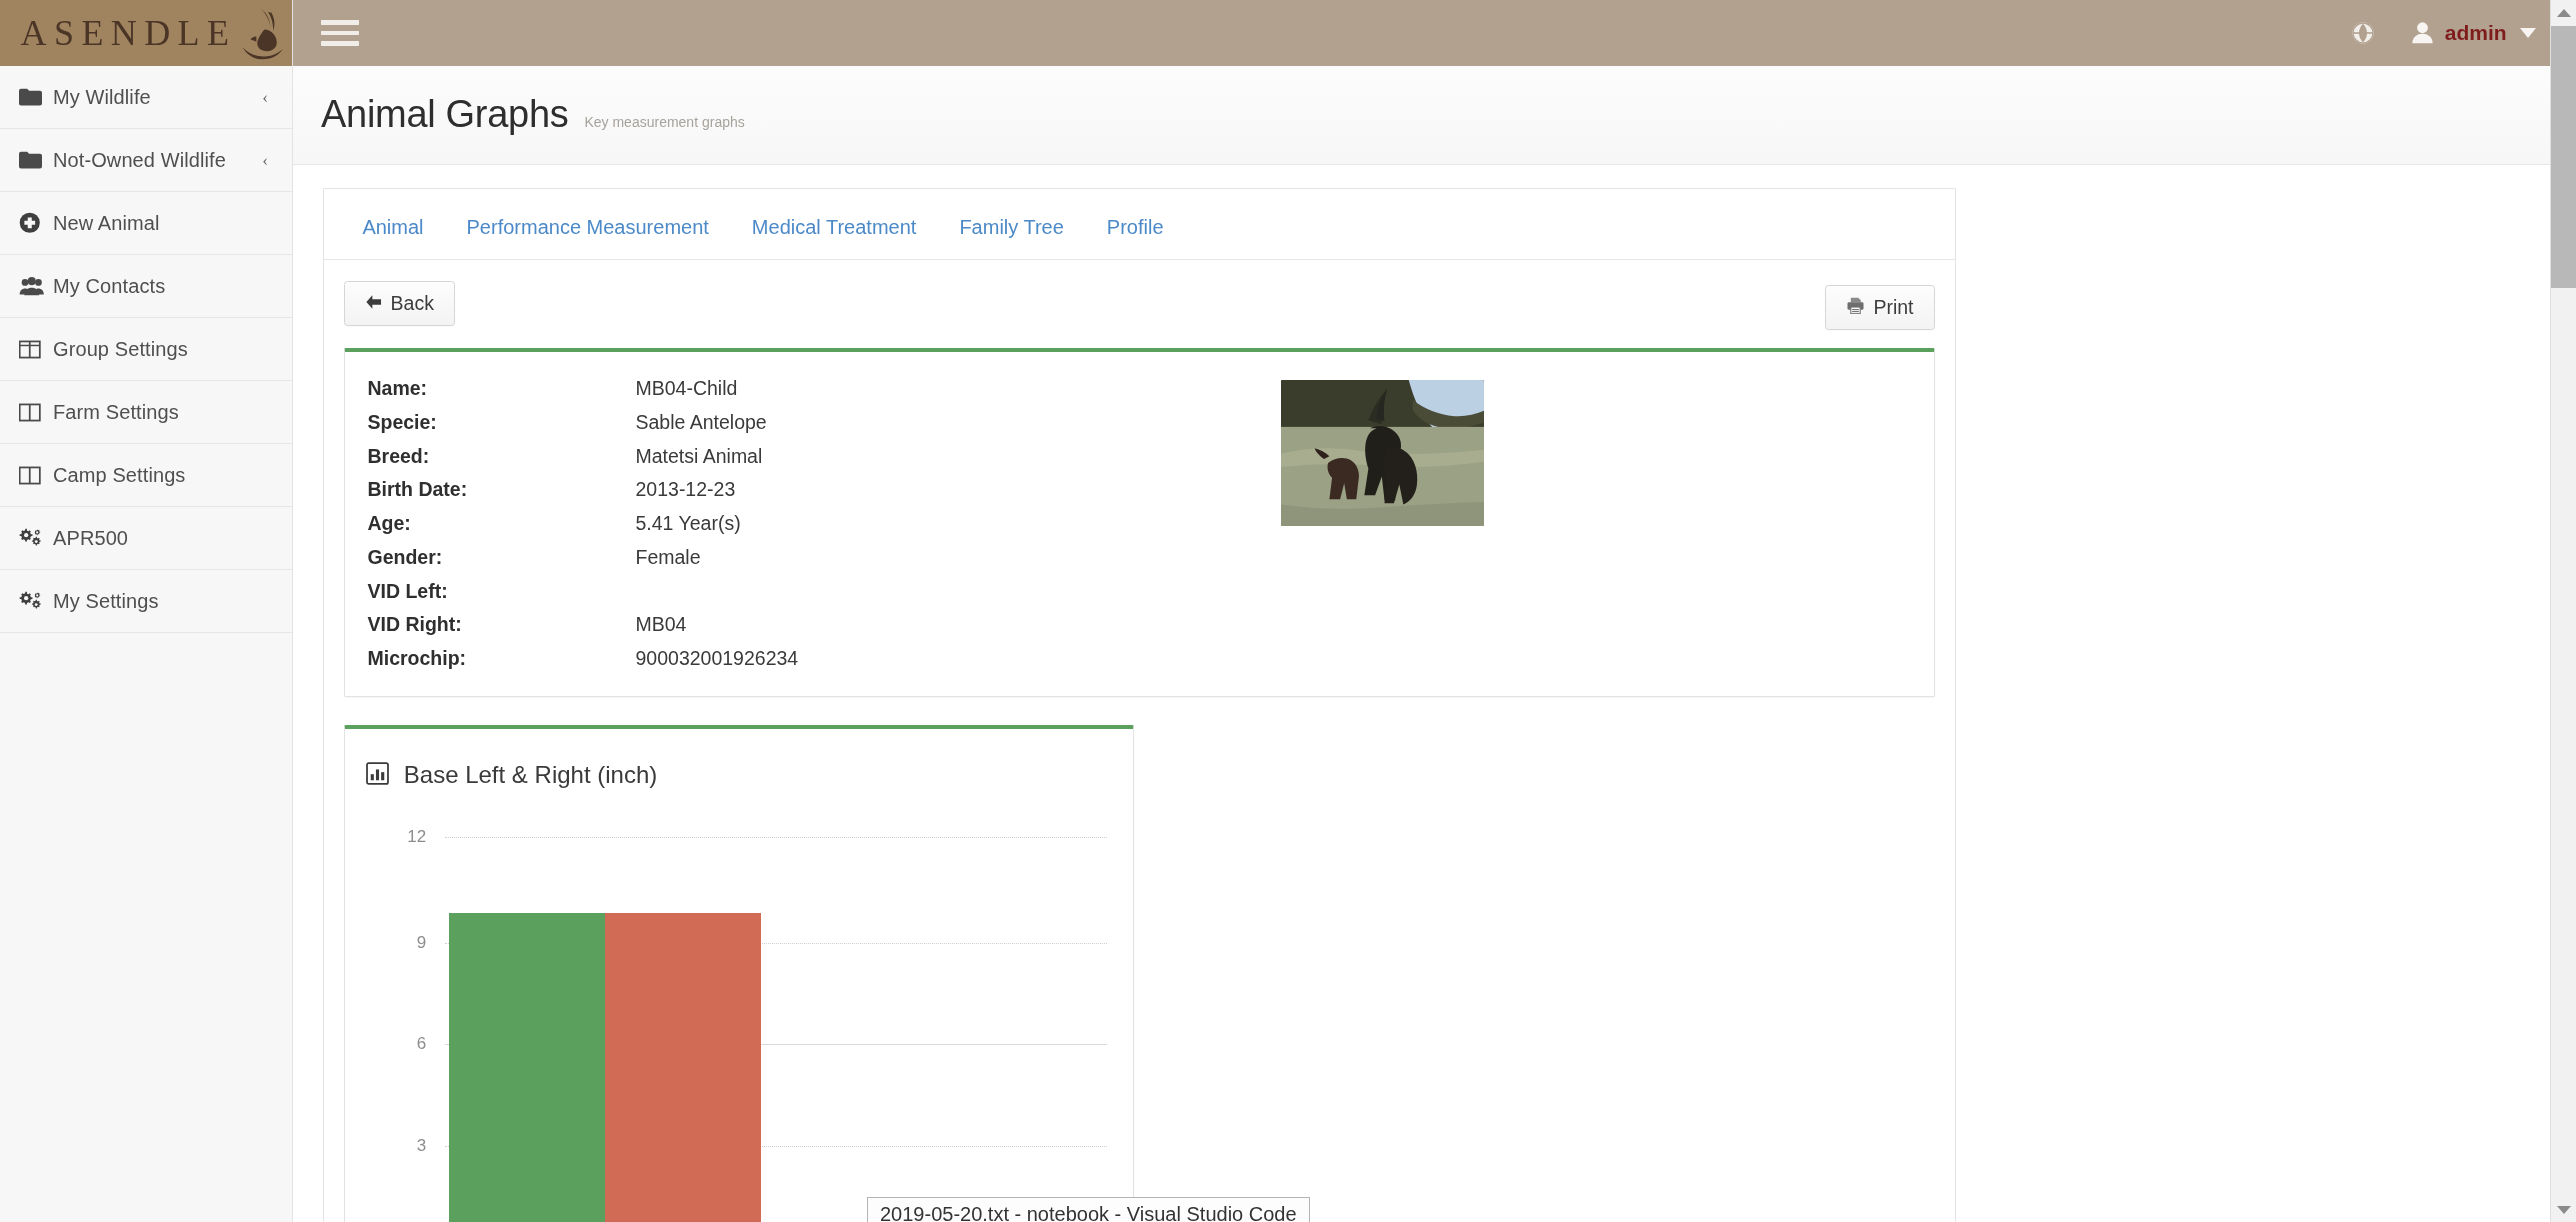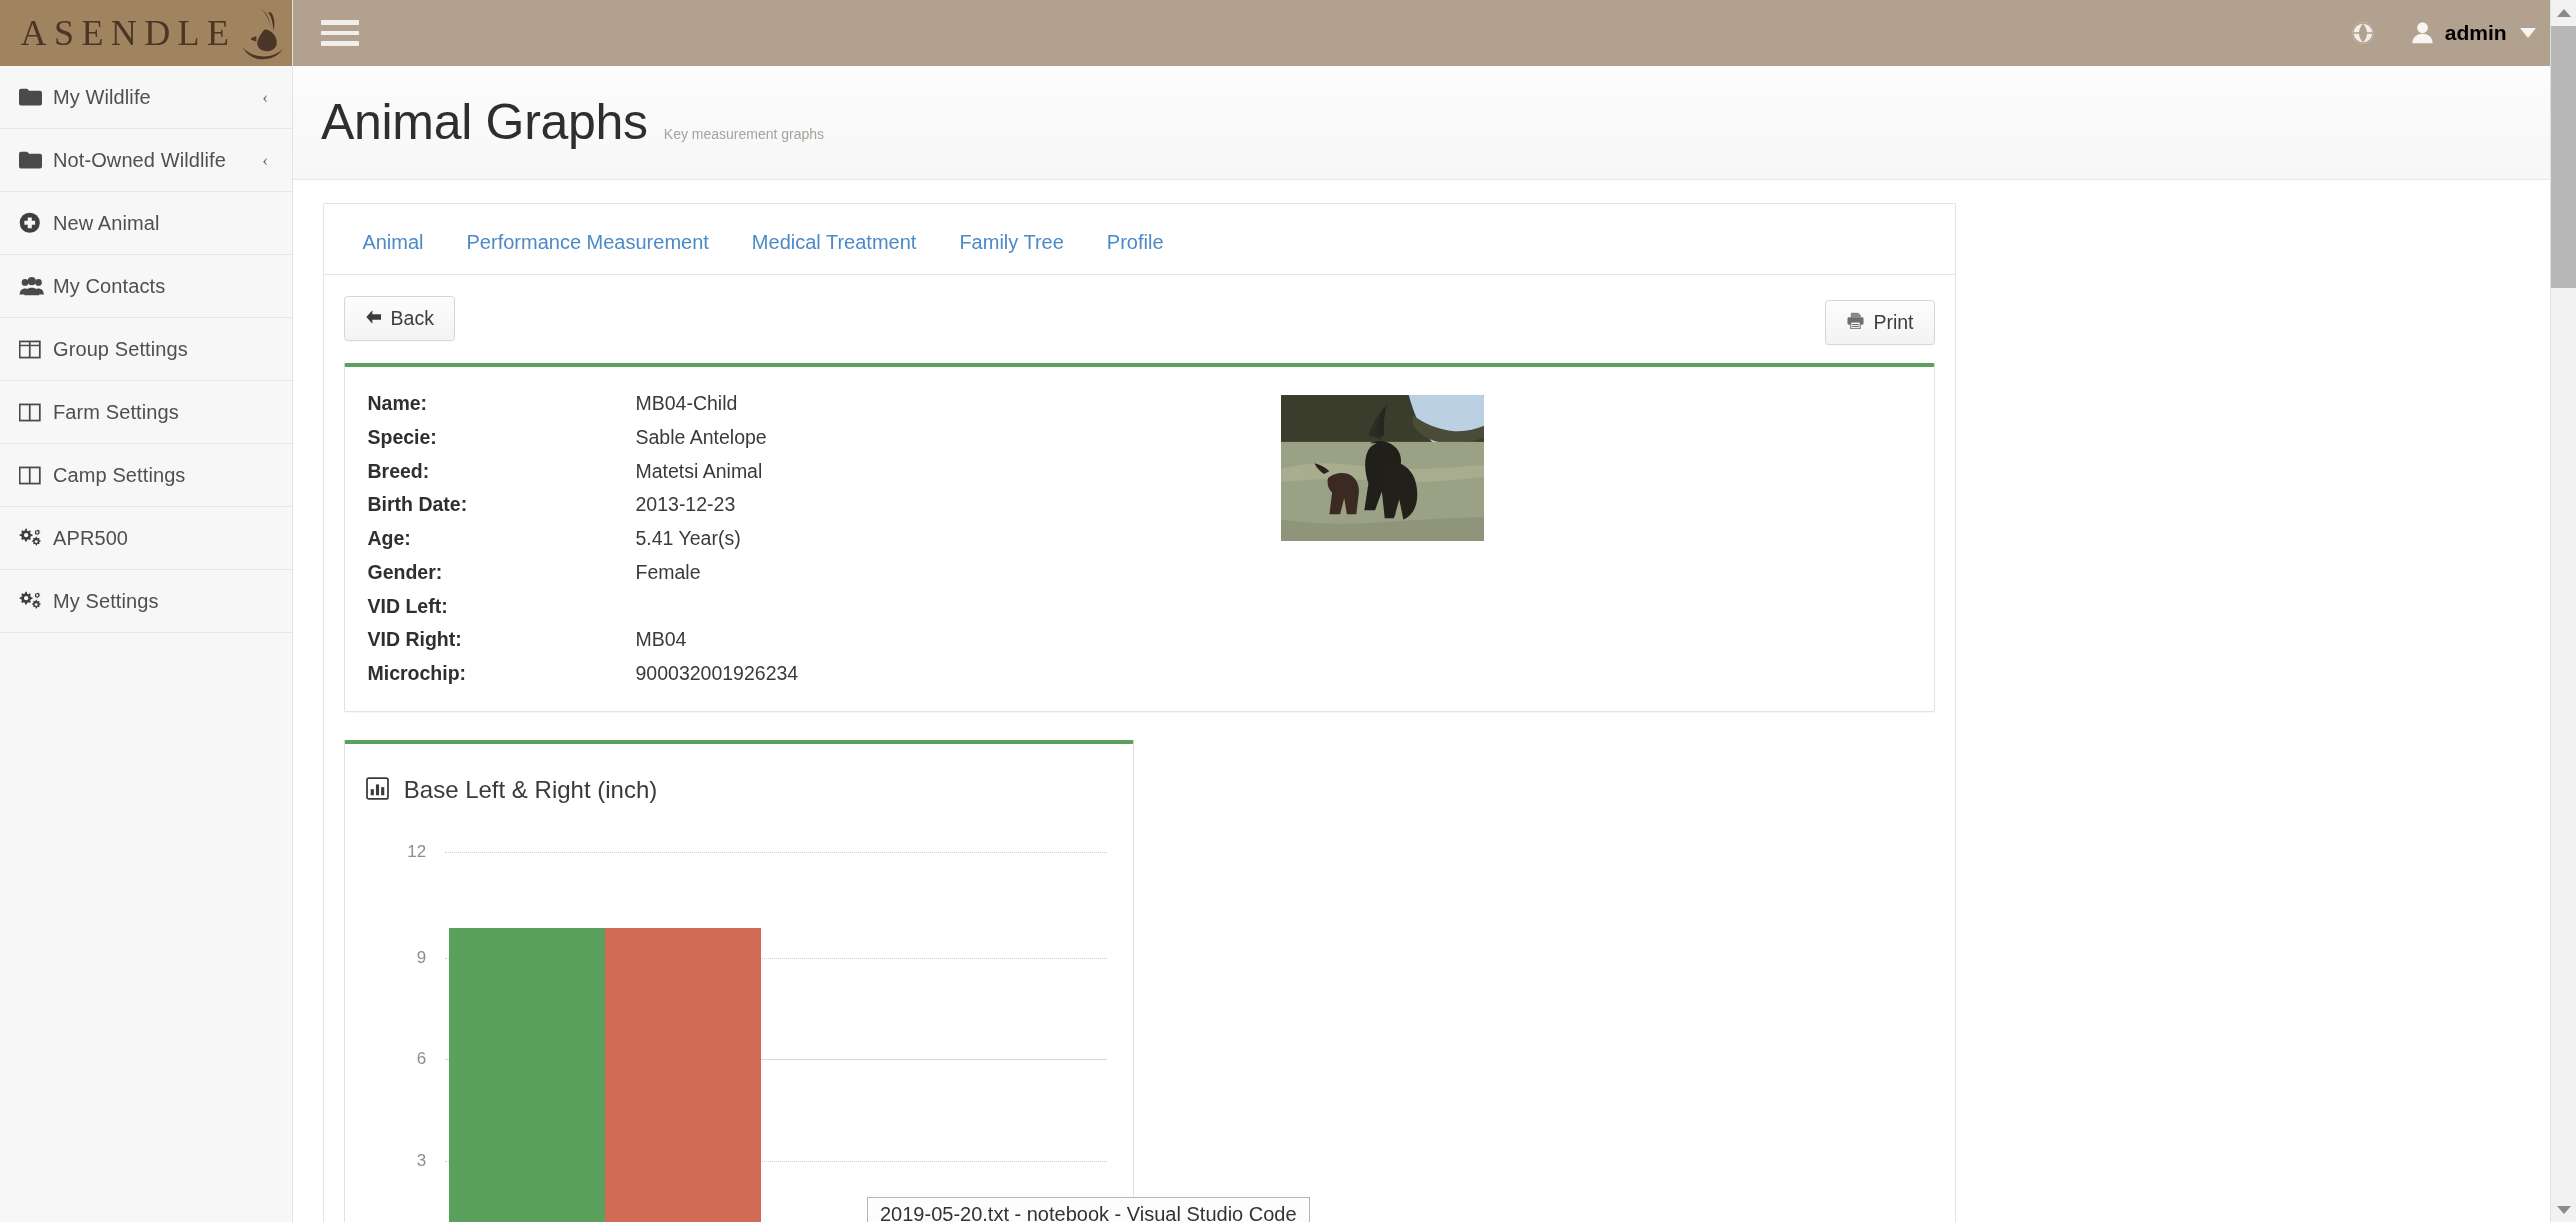--- a/index.html
+++ b/index.html
@@ -64,35 +64,35 @@
     height: 66px; background: #b2a18f;
     display: flex; align-items: center;
     padding: 0 40px 0 28px;
     flex: 0 0 66px;
   }
   .hamburger { width: 38px; display: flex; flex-direction: column; gap: 6px; cursor: pointer; }
   .hamburger span { display: block; height: 4.7px; background: #f1eeea; border-radius: 0.7px; }
   .topbar-right { margin-left: auto; display: flex; align-items: center; gap: 36px; }
   .globe-ico { color: #f2efeb; display: flex; align-items: center; }
   .user-box { display: flex; align-items: center; gap: 10.7px; cursor: pointer; }
-  .user-name { font-size: 21px; color: #000000; font-weight: bold; text-align: right; }
+  .user-name { font-size: 21px; color: #7f1d1d; font-weight: bold; text-align: right; }
   .user-caret {
     width: 0; height: 0; border-left: 8.7px solid transparent;
     border-right: 8.7px solid transparent; border-top: 10px solid #f7f4f1;
     margin-left: 2.7px;
   }
 
   .page-head {
     background: linear-gradient(#fcfcfc, #f7f7f7);
     border-bottom: 0.7px solid #e7e7e7;
     padding: 27px 0 28px 28px;
     display: flex; align-items: baseline; gap: 16px;
     flex: 0 0 auto;
   }
-  .page-title { font-size: 50px; color: #2e2e2e; font-weight: normal; letter-spacing: -0.3px; }
+  .page-title { font-size: 38px; color: #2e2e2e; font-weight: normal; letter-spacing: -0.3px; }
   .page-sub { font-size: 14px; color: #a7a29c; }
 
   .content { padding: 23px 29.5px 0 29.5px; flex: 1 1 auto; overflow: hidden; }
   .panel {
     background: #ffffff;
     border: 0.7px solid #e4e4e4;
     border-radius: 1.3px;
     box-shadow: 0 0.7px 0.7px rgba(0,0,0,.04);
     width: 1633px;
   }

